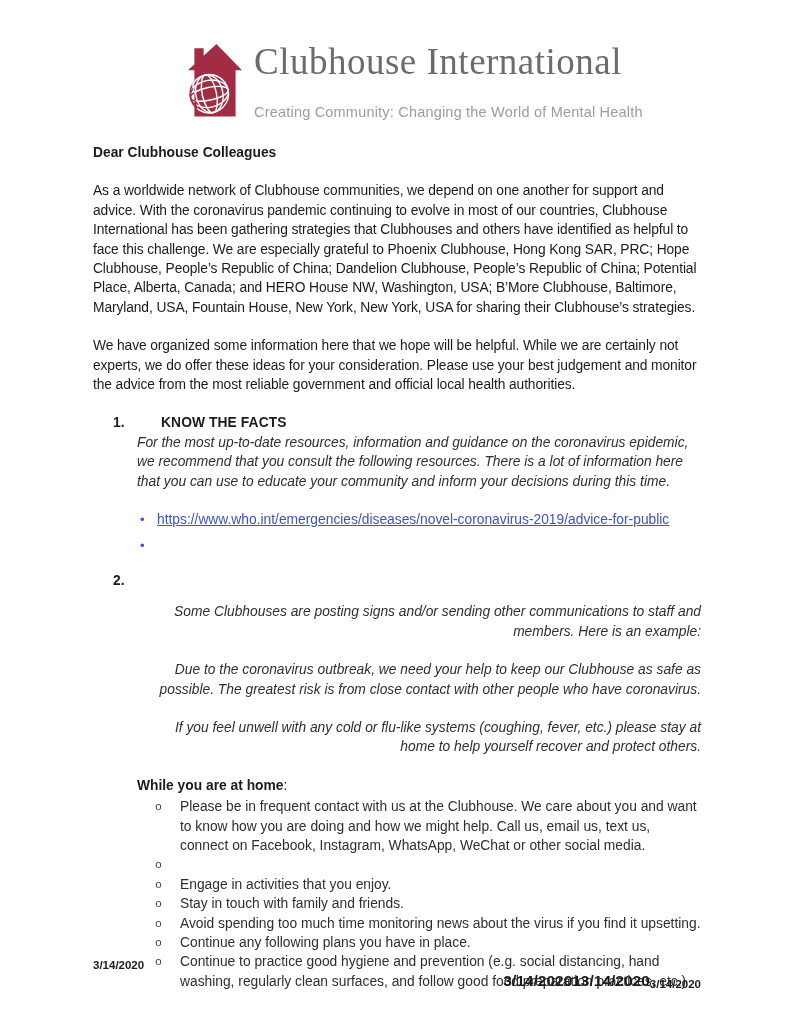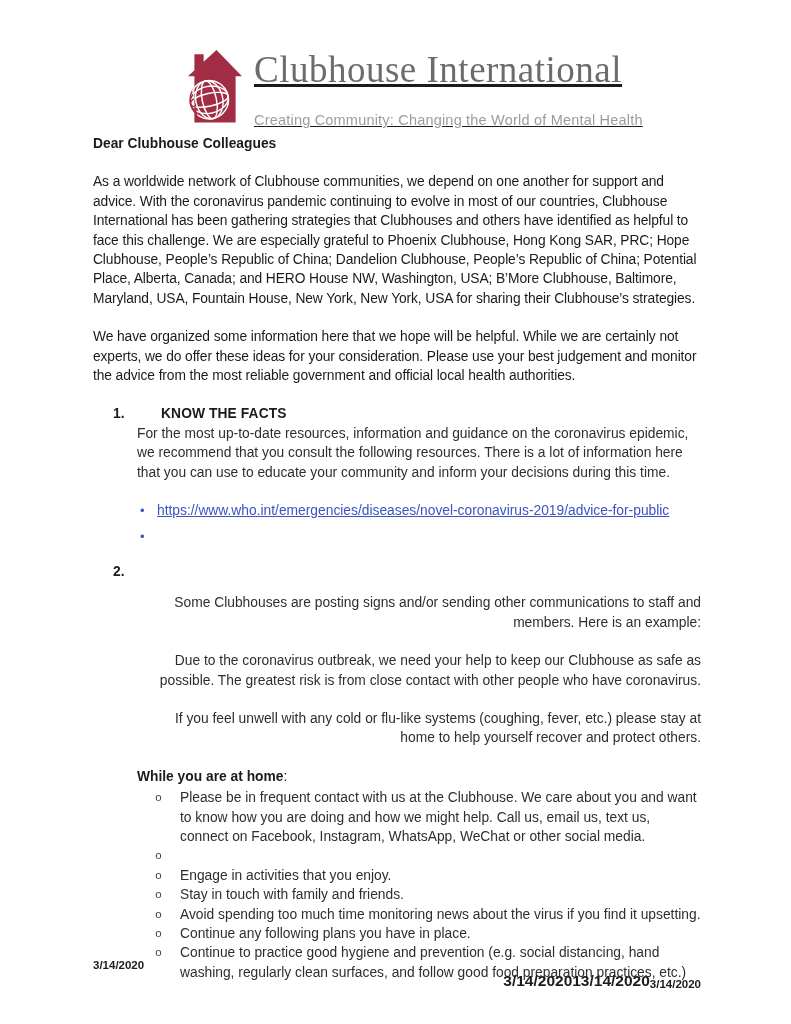--- a/index.html
+++ b/index.html
@@ -2,44 +2,44 @@
 <html><head>
 <meta charset="utf-8">
 <style>
   html,body{margin:0;padding:0;background:#e8e8e8;}
   .page{
     width:791px;height:1024px;background:#ffffff;position:relative;
     font-family:"Liberation Sans",sans-serif;color:#1b1b1b;overflow:hidden;
     margin:0 auto;box-shadow:0 0 6px rgba(0,0,0,.25);
   }
   
-  .logo-row{position:absolute;top:48px;left:188px;display:flex;align-items:flex-end;text-decoration:underline;}
+  .logo-row{position:absolute;top:42px;left:188px;display:flex;align-items:flex-start;}
   .logo-house{flex:0 0 auto;margin-top:1px;}
   .logo-text{margin-left:12px;}
   .logo-title{
     font-family:"Liberation Serif",serif;font-size:37px;line-height:40px;
     color:#6b6c6f;letter-spacing:.5px;white-space:nowrap;
   }
   .logo-tagline{
     font-size:14.5px;line-height:18px;color:#9a9c9f;letter-spacing:.2px;
     margin-top:21px;white-space:nowrap;
   }
   
   .content{
-    position:absolute;top:134px;left:93px;width:608px;
+    position:absolute;top:143px;left:93px;width:608px;
     font-size:13.8px;line-height:19.4px;
   }
   .greeting{font-weight:700;margin:0 0 19px 0;}
   .para-bold{font-weight:400;margin:16px 0 19px 0;letter-spacing:-0.1px;}
   .section{margin:0;}
   .sec-head-row{display:flex;margin:16px 0 0 20px;}
   .sec-num{font-weight:700;width:24px;flex:0 0 auto;}
   .sec-heading{font-weight:700;letter-spacing:.1px;padding-left:24px;}
   .sec-body{margin:0 0 0 44px;color:#2e2e2e;}
-  .sec-body p{margin:0 0 19px 0;}
+  .sec-body p{margin:0 0 19px 0;font-style:italic;}
   .links{margin:5px 0 6px 47px;padding:0;list-style:none;}
   .links li{display:flex;align-items:baseline;margin:0 0 6px 0;}
   .link-bullet{color:#3b53c4;width:17px;flex:0 0 auto;font-size:13px;}
   a.doc-link{color:#3b53c4;text-decoration:underline;cursor:pointer;}
   .bullets{margin:2px 0 0 62px;padding:0;list-style:none;color:#2e2e2e;}
   .bullets li{display:flex;margin:0;}
   .o-marker{
     flex:0 0 auto;width:25px;font-family:"Liberation Mono",monospace;
     font-size:11.5px;line-height:19.4px;color:#444;
   }

